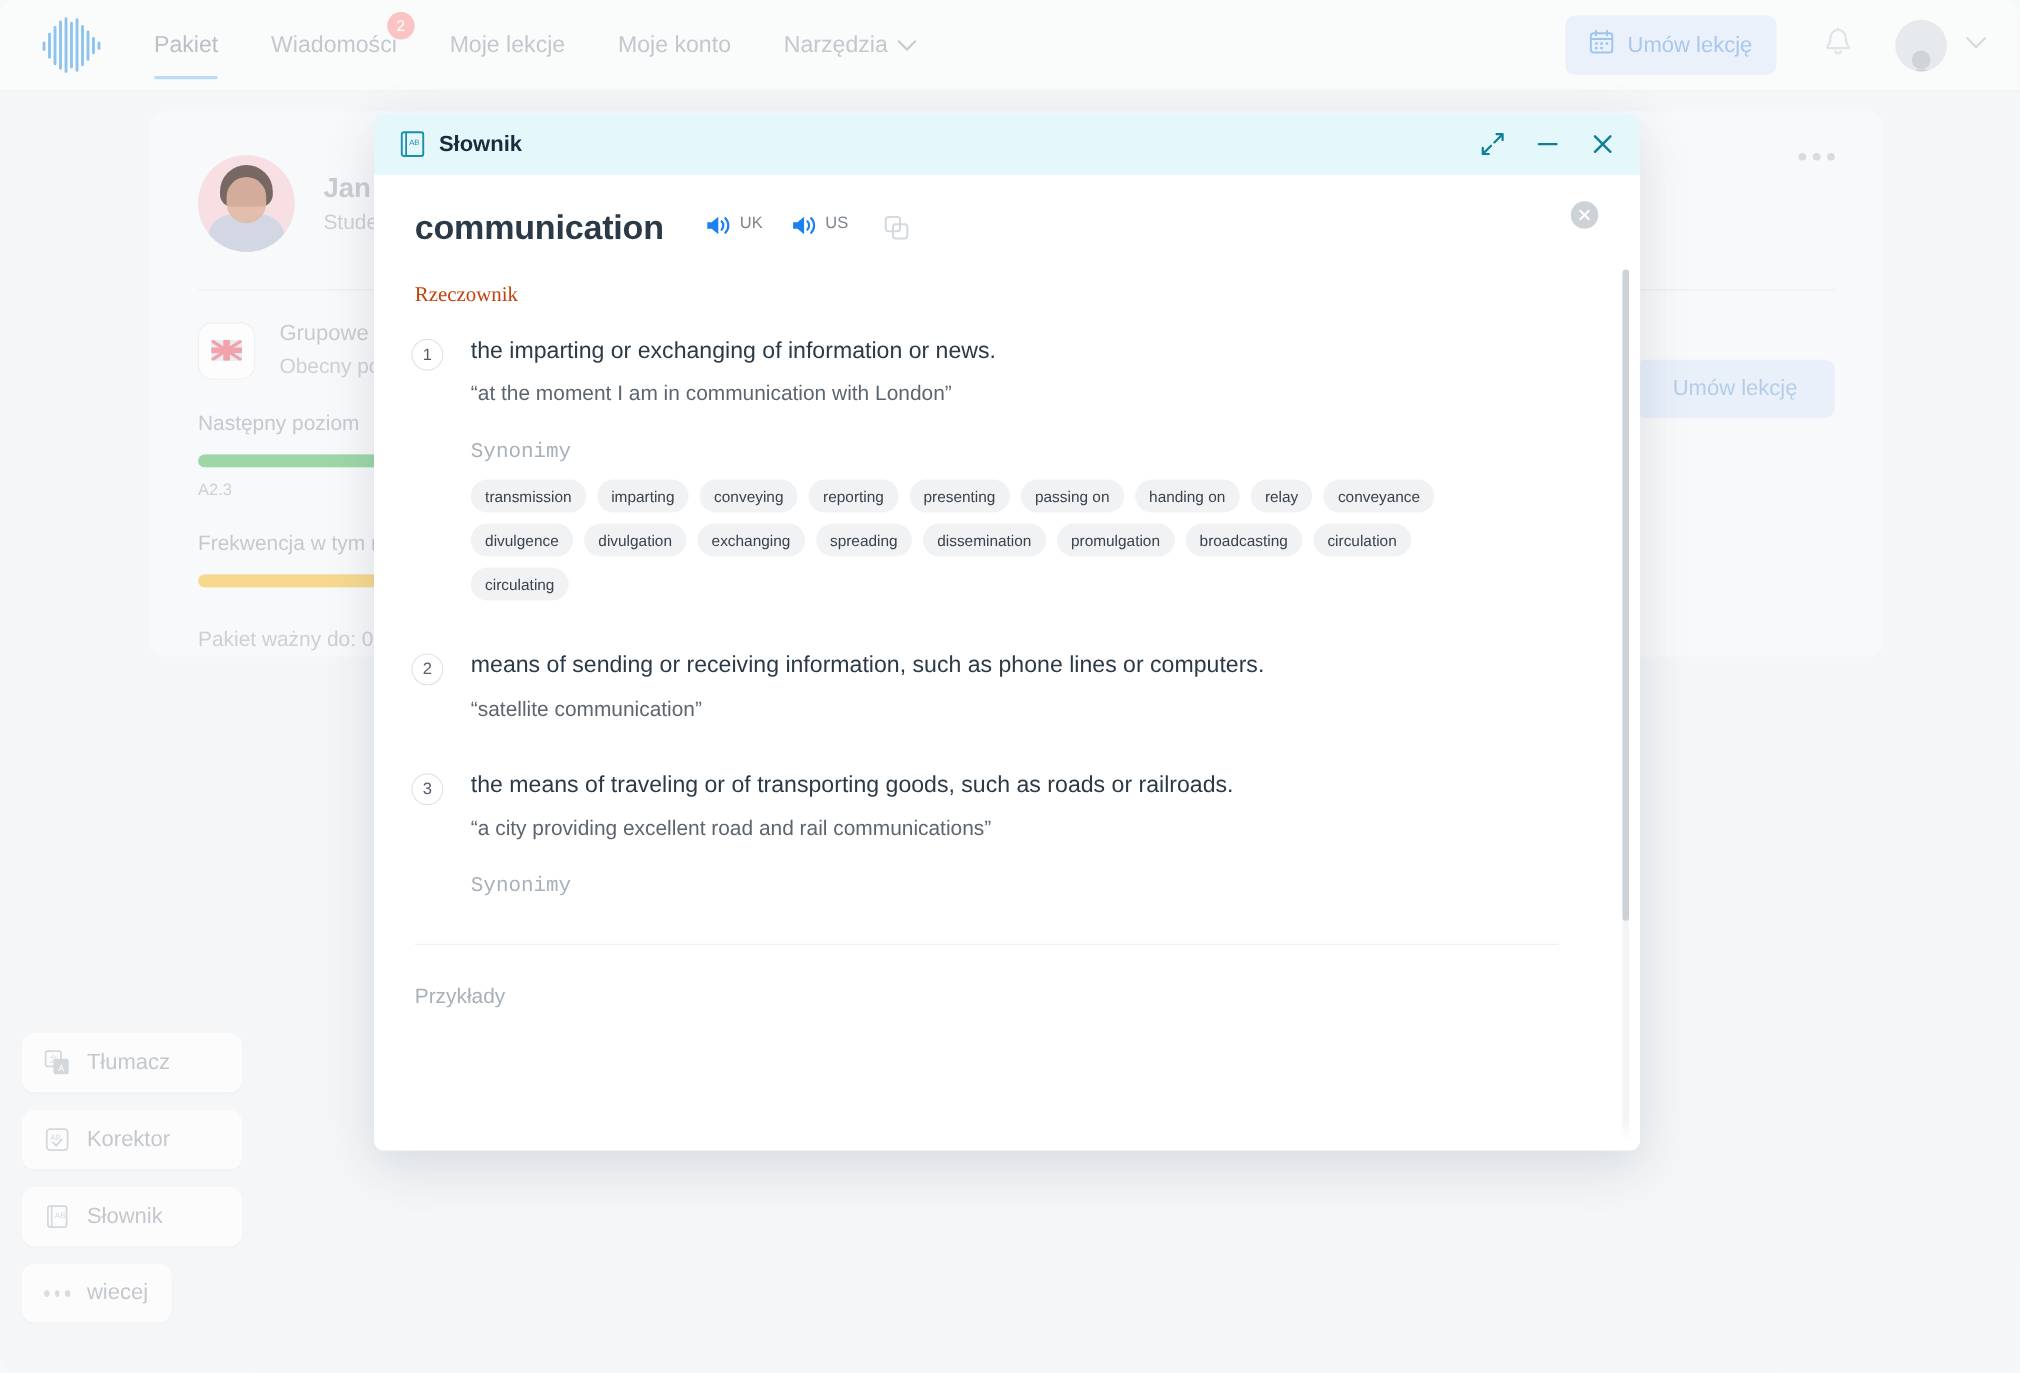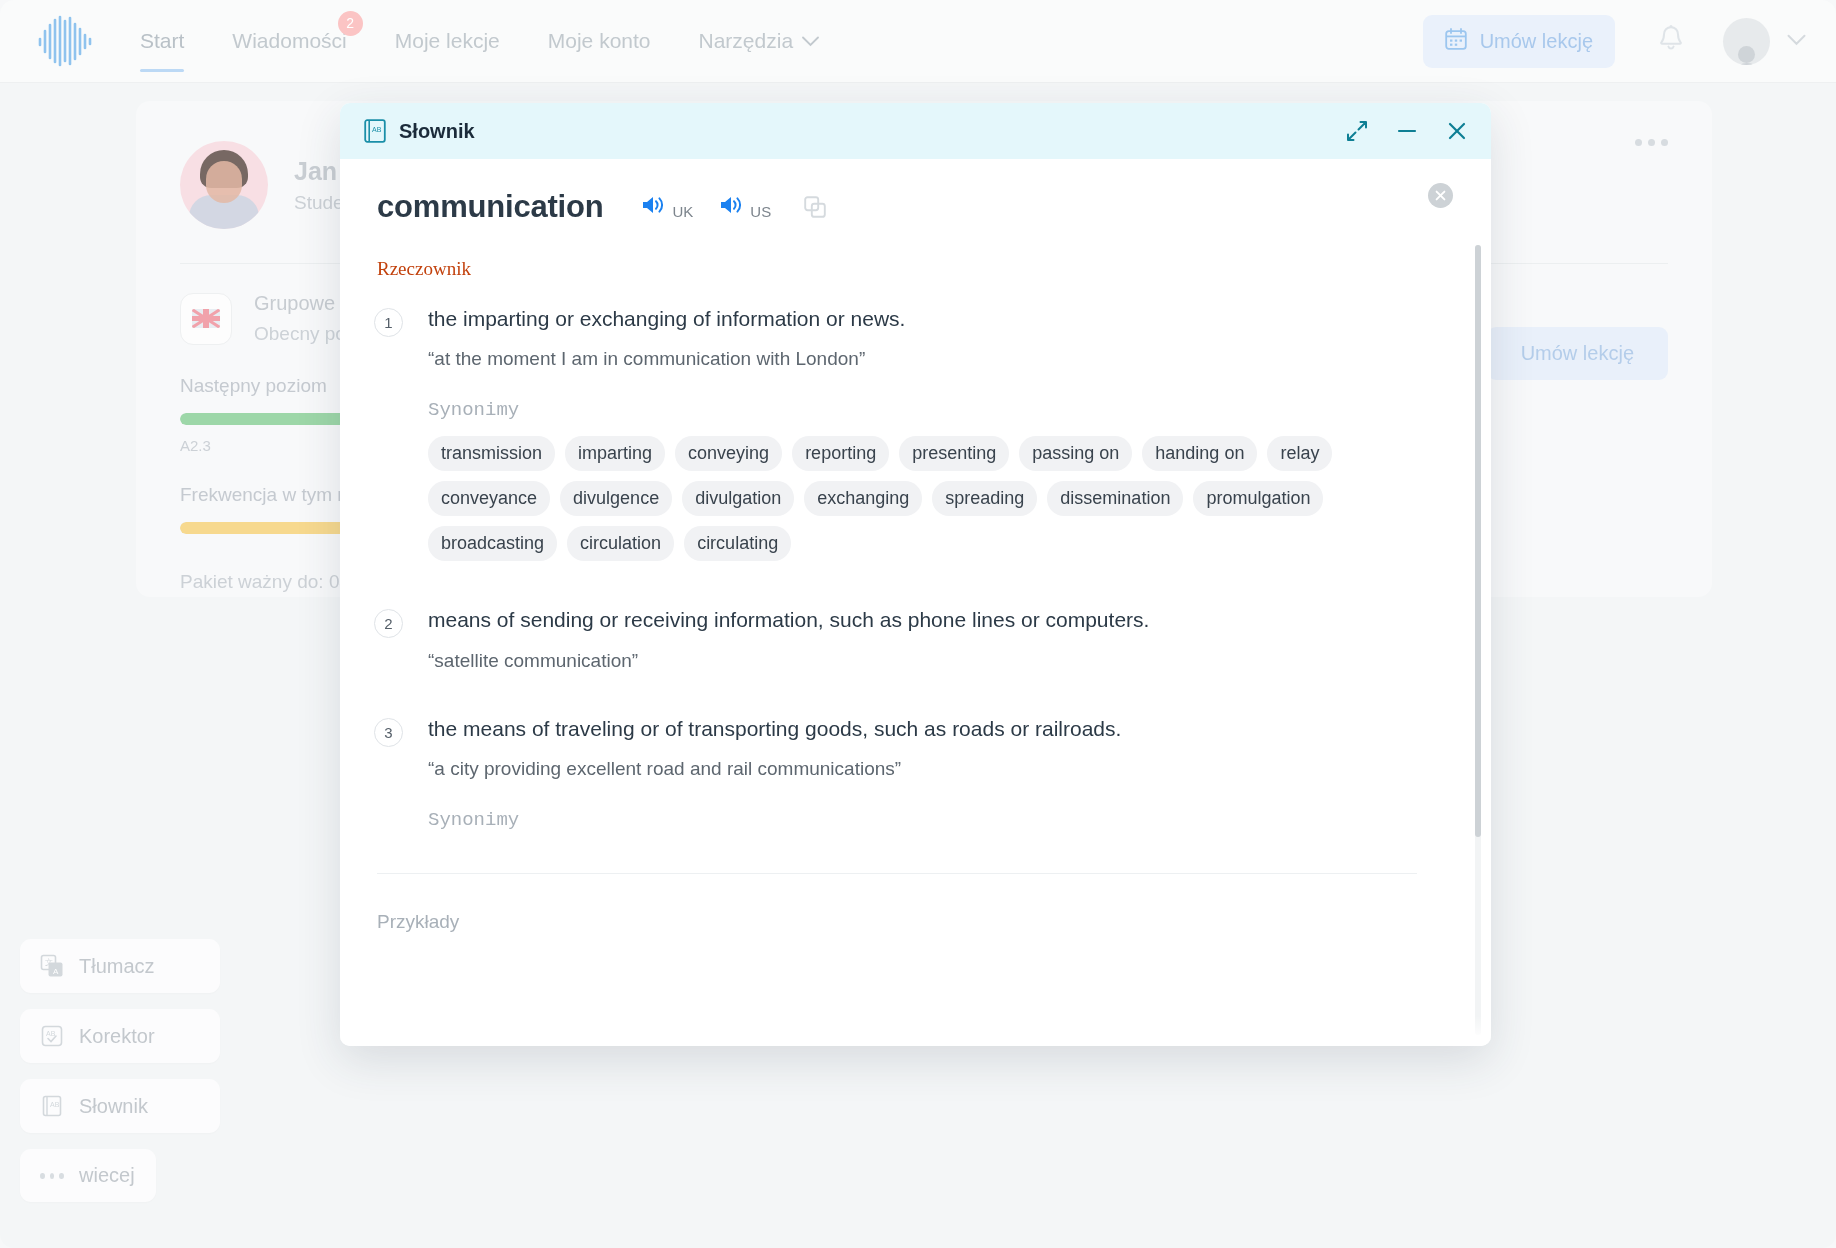--- a/index.html
+++ b/index.html
@@ -206,42 +206,42 @@
   }
   .clear-btn {
     position: absolute; right: 38px; top: 24px;
     width: 25px; height: 25px; border-radius: 50%;
     background: #cdd2d6; color: #fff;
     display: flex; align-items: center; justify-content: center;
     font-size: 14px; cursor: pointer;
   }
   .word-row { display: flex; align-items: center; margin-left: 3px; }
   .word { font-size: 31px; font-weight: bold; color: #2c3a47; letter-spacing: -.2px; }
-  .pron { display: flex; align-items: flex-end; gap: 5px; margin-left: 38px; cursor: pointer; }
+  .pron { display: flex; align-items: flex-start; gap: 5px; margin-left: 38px; cursor: pointer; }
   .pron + .pron { margin-left: 26px; }
   .pron-lab { font-size: 15px; color: #7d858d; }
   .copy-btn { margin-left: 32px; cursor: pointer; width: 24px; height: 24px; }
 
   .pos { font-size: 19px; color: #c2410c; margin: 33px 0 0 3px; font-family: Liberation Serif, serif; }
 
   .def { display: flex; margin-top: 26px; }
   .def-num {
     width: 29px; height: 29px; border-radius: 50%;
     border: 1px solid #dfe3e7; color: #555f69;
     font-size: 15px; display: flex; align-items: center; justify-content: center;
     flex: 0 0 29px; margin-top: 2px;
   }
   .def-body { margin-left: 25px; flex: 1; }
   .def-text { font-size: 21px; color: #2c3a47; line-height: 1.25; }
   .def-ex { font-size: 19px; color: #5d666f; margin-top: 16px; }
   .syn-label { font-size: 19px; color: #a8b0b8; margin-top: 29px; font-family: Liberation Mono, monospace; }
   .chips { display: flex; flex-wrap: wrap; gap: 10px; margin-top: 15px; max-width: 930px; }
   .chip {
     background: #f1f2f4; border-radius: 17px;
-    padding: 7px 13px; font-size: 18px; color: #39434d;
+    padding: 7px 13px; font-size: 14px; color: #39434d;
     cursor: pointer; white-space: nowrap;
   }
   .hr { height: 1px; background: #edf0f2; margin: 42px 12px 0 3px; }
   .examples-label { font-size: 19px; color: #a8b0b8; margin: 37px 0 0 3px; }
 
   
   .mscroll {
     position: absolute; right: 10px; top: 86px;
     width: 6px; height: 790px;
     background: #f2f4f5; border-radius: 4px;
@@ -276,21 +276,21 @@
           <line x1="39" y1="9" x2="39" y2="44"></line>
           <line x1="44" y1="14" x2="44" y2="39"></line>
           <line x1="49" y1="20" x2="49" y2="33"></line>
           <line x1="54" y1="24" x2="54" y2="29"></line>
         </g>
       </svg>
     </div>
 
     <div class="navlinks">
       <div class="navitem active">
-        <span>Start</span>
+        <span>Pakiet</span>
       </div>
       <div class="navitem">
         <span>Wiadomości</span>
         <span class="badge">2</span>
       </div>
       <div class="navitem">
         <span>Moje lekcje</span>
       </div>
       <div class="navitem">
         <span>Moje konto</span>

